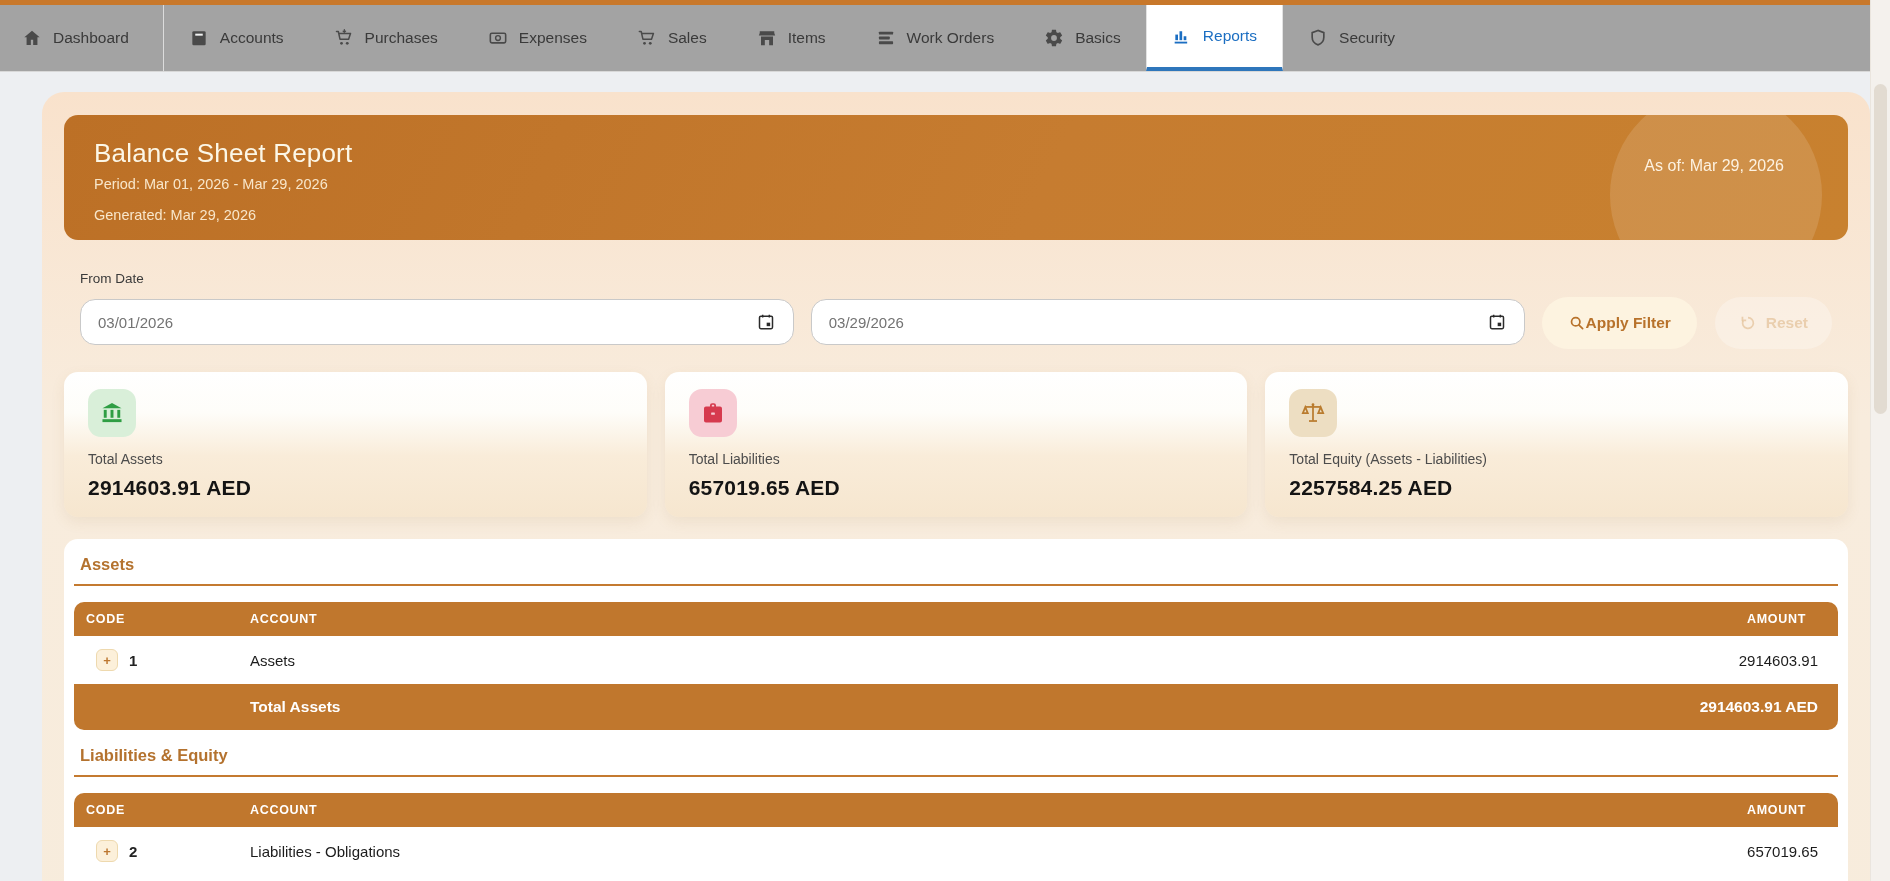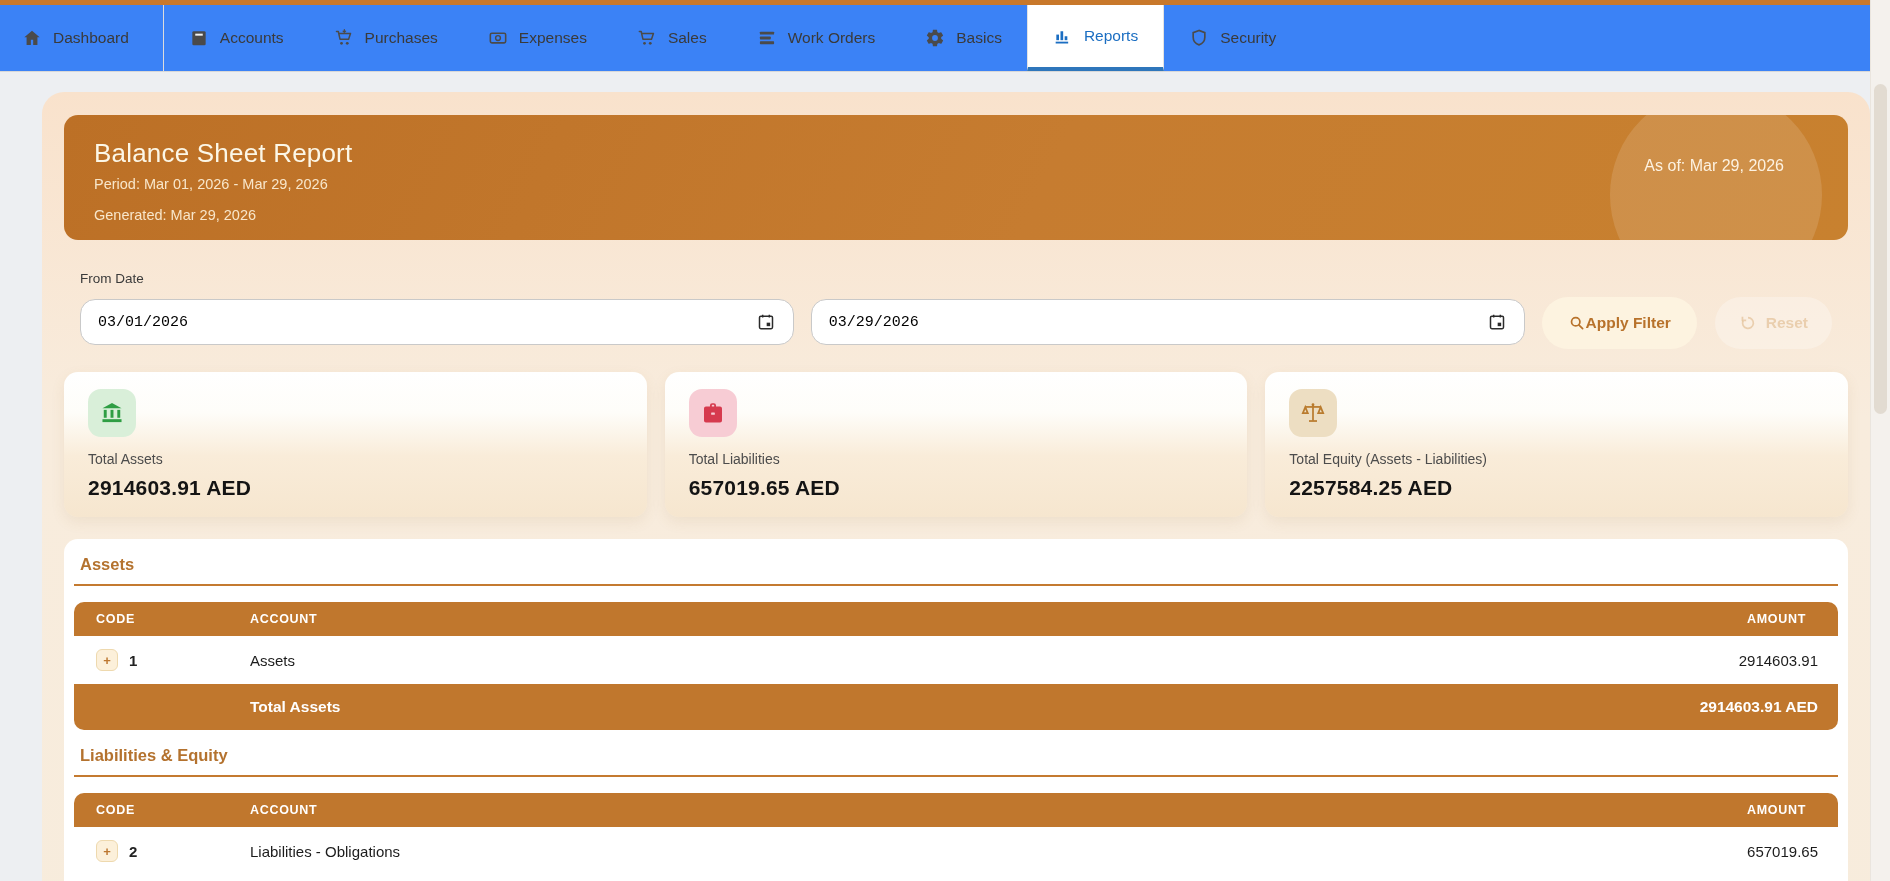--- a/index.html
+++ b/index.html
@@ -3,21 +3,21 @@
 <meta charset="utf-8">
 <style>
   *{margin:0;padding:0;box-sizing:border-box}
   html,body{width:1890px;height:881px;overflow:hidden}
   body{font-family:"Liberation Sans",sans-serif;background:#edeff2;position:relative}
 
   
   .topstrip{height:5px;background:#c8782b}
 
   
-  .navbar{height:67px;background:#3b82f6;border-bottom:1px solid #d8d8d8;display:flex;align-items:stretch}
+  .navbar{height:67px;background:#a3a3a3;border-bottom:1px solid #d8d8d8;display:flex;align-items:stretch}
   .nav-item{display:flex;align-items:center;gap:11px;padding:0 25px;font-size:15.5px;color:#3a3a3a;cursor:pointer;white-space:nowrap}
   .nav-item svg{width:20px;height:20px;flex:0 0 auto}
   .nav-item.first{padding:0 34px 0 22px;border-right:1px solid #dcdcdc}
   .nav-item.active{background:#fff;border-left:1px solid #e2e2e2;border-right:1px solid #e2e2e2;border-bottom:4px solid #2e76bb;color:#1b6ec2}
 
   
   .wrapper{position:absolute;left:42px;top:92px;width:1828px;height:960px;border-radius:22px;
     background:linear-gradient(180deg,#f9e2cc 0%,#f8ecdd 34%,#f7ecdc 100%);padding:23px 22px}
 
   
@@ -27,21 +27,21 @@
   .rh-title{font-size:26px;font-weight:normal;color:#fcf7e7;letter-spacing:.2px}
   .rh-period{font-size:14.5px;color:#f8e6ca;margin-top:7px}
   .rh-generated{font-size:14.5px;color:#f8e6ca;margin-top:15px}
   .rh-asof{position:absolute;right:64px;top:42px;font-size:16px;color:#fdf2e1}
 
   
   .filter{display:flex;align-items:flex-end;gap:17px;margin-top:31px;padding:0 16px}
   .ffield{flex:1}
   .flabel{font-size:13.5px;color:#3a3a3a;margin-bottom:13px}
   .finput{height:46px;background:#fff;border:1px solid #c9c9c9;border-radius:15px;display:flex;align-items:center;padding:0 17px}
-  .finput input{border:none;outline:none;flex:1;font-family:Liberation Mono, monospace;font-size:15px;color:#000000;background:transparent}
+  .finput input{border:none;outline:none;flex:1;font-family:Liberation Sans, sans-serif;font-size:15px;color:#737373;background:transparent}
   .cal-btn{width:20px;height:20px;background:none;border:none;cursor:pointer;display:flex;align-items:center}
   .btns{display:flex;gap:18px;align-items:center;margin-bottom:-4px}
   .btn-apply{height:52px;border:none;border-radius:26px;background:#fdf3e0;color:#b8722b;font-family:inherit;
     font-weight:bold;font-size:15.5px;display:flex;align-items:center;padding:0 26px;cursor:pointer}
   .btn-reset{height:52px;border:none;border-radius:26px;background:rgba(255,255,255,.28);color:rgba(203,146,74,.35);
     font-family:inherit;font-weight:bold;font-size:15.5px;display:flex;gap:9px;align-items:center;padding:0 24px;cursor:pointer}
 
   
   .cards{display:flex;gap:18px;margin-top:27px}
   .card{flex:1;height:145px;border-radius:14px;padding:17px 24px;
@@ -54,21 +54,21 @@
   .card-value{font-size:21px;font-weight:bold;color:#141414;margin-top:9px;letter-spacing:.2px}
 
   
   .content{margin-top:22px;background:#fff;border-radius:14px;padding:16px 10px 50px;min-height:360px}
   .sec-title{font-size:16.5px;font-weight:bold;color:#b4722e;padding:0 6px}
   .sec-rule{height:2px;background:#c47a30;margin:10px 0 16px}
   .tbl-wrap{border-radius:10px;overflow:hidden}
   table{width:100%;border-collapse:collapse;font-size:15px;table-layout:fixed}
   col.c-code{width:176px} col.c-amount{width:320px}
   thead th{background:#c0772d;color:#fff;font-size:12.5px;letter-spacing:.7px;font-weight:bold;text-align:left;height:34px;padding:0}
-  th.h-code{padding-left:22px} th.h-amount{text-align:right;padding-right:32px}
+  th.h-code{padding-left:12px} th.h-amount{text-align:right;padding-right:32px}
   td{height:48px;background:#fff;color:#1c1c1c;vertical-align:middle}
   td.code-cell{padding-left:22px}
   .code-inner{display:flex;align-items:center;gap:11px}
   .plus-btn{width:22px;height:22px;border-radius:6px;background:#fcf0da;border:1px solid #eed9ae;color:#bd7730;
     font-size:13px;font-weight:bold;display:flex;align-items:center;justify-content:center;cursor:pointer;font-family:inherit}
   .code-num{font-weight:bold;color:#222}
   td.amount-cell{text-align:right;padding-right:20px}
   tr.total-row td{background:#c0772d;color:#fff;font-weight:bold;height:46px;font-size:15.5px}
   .sec-gap{height:16px}
 
@@ -115,20 +115,29 @@
   </div>
   <div class="nav-item">
     <svg viewBox="0 0 24 24">
         <g fill="none" stroke="#4a4a4a" stroke-width="1.8" stroke-linecap="round" stroke-linejoin="round">
           <path d="M2.8 4.2H5l2.1 9.2h10.3l2.3-6.9H6.3"></path>
         </g>
         <circle cx="9" cy="18.4" r="1.7" fill="#4a4a4a"></circle>
         <circle cx="15.9" cy="18.4" r="1.7" fill="#4a4a4a"></circle>
       </svg>
     <span>Sales</span>
+  </div>
+  <div class="nav-item">
+    <svg viewBox="0 0 24 24">
+        <g fill="#4a4a4a">
+          <path d="M3.3 4h17.4v2.1l1.1 2.8H2.2l1.1-2.8z"></path>
+          <path d="M4.8 10.2h14.4V20.6h-4.6v-6.3H9.4v6.3H4.8z"></path>
+        </g>
+      </svg>
+    <span>Items</span>
   </div>
   <div class="nav-item">
     <svg viewBox="0 0 24 24">
         <g fill="#4a4a4a">
           <rect x="3.5" y="4.4" width="17" height="3.5" rx=".8"></rect>
           <rect x="3.5" y="10.2" width="13" height="3.5" rx=".8"></rect>
           <rect x="3.5" y="16" width="17" height="3.5" rx=".8"></rect>
         </g>
       </svg>
     <span>Work Orders</span>

